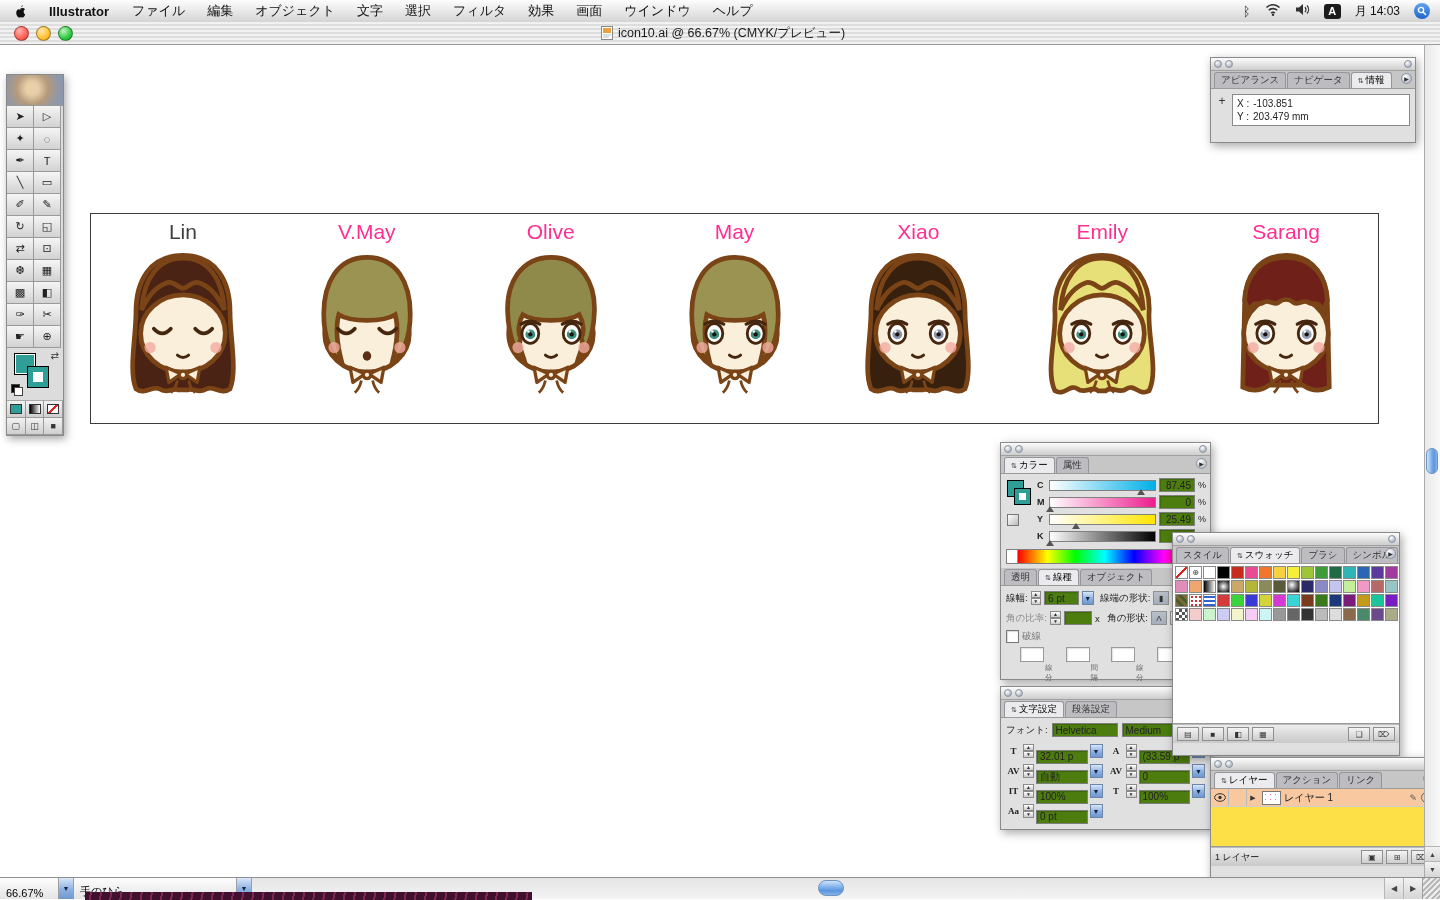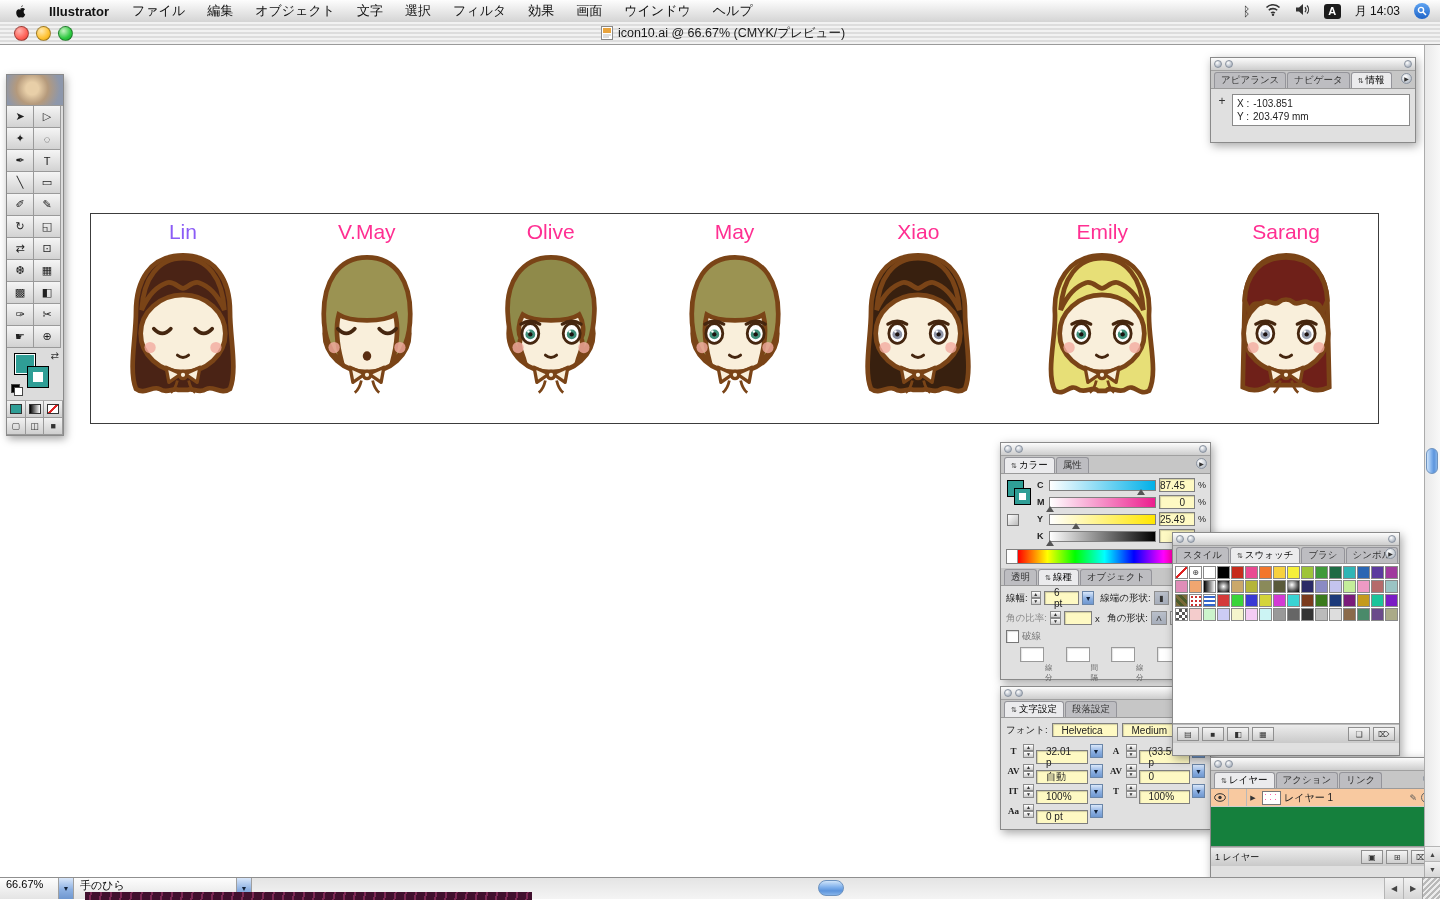--- a/index.html
+++ b/index.html
@@ -72,22 +72,22 @@
     background:radial-gradient(circle at 35% 30%,#fff,#bcc3cd 60%,#929aa8);border:1px solid #8a93a0;box-sizing:border-box;}
   .ptabs{display:flex;align-items:flex-end;background:#c6c6c6;padding:2px 3px 0 3px;gap:1px;
     border-bottom:1px solid #9a9a9a;height:15px;position:relative;}
   .tab{background:#bdbdc1;border:1px solid #94949a;border-bottom:none;border-radius:3px 3px 0 0;
     padding:1px 6px 1px 6px;white-space:nowrap;color:#333;display:flex;align-items:center;gap:2px;font-size:9.5px;}
   .tab.active{background:#ebebed;color:#000;}
   .tabarrow{font-size:7px;color:#444;}
   .pmenu{position:absolute;right:3px;top:2px;width:11px;height:11px;border-radius:50%;
     background:radial-gradient(circle at 35% 30%,#fff,#c4cad2 65%,#99a1ae);border:1px solid #8a93a0;
     font-size:6px;display:flex;align-items:center;justify-content:center;color:#333;box-sizing:border-box;}
-  .field{background:#fef9c3;border:1px solid #7f7f7f;box-shadow:inset 1px 1px 1px rgba(0,0,0,.18);
-    padding:0 9px;font-size:10px;display:inline-flex;align-items:center;height:14px;box-sizing:border-box;}
+  .field{background:#4d7c0f;border:1px solid #7f7f7f;box-shadow:inset 1px 1px 1px rgba(0,0,0,.18);
+    padding:0 3px;font-size:10px;display:inline-flex;align-items:center;height:14px;box-sizing:border-box;}
   .stepper{display:inline-flex;flex-direction:column;width:11px;}
   .stepper b{height:7px;border:1px solid #8b8b8b;background:linear-gradient(#fff,#c9c9c9);
     font-size:5px;line-height:5px;text-align:center;color:#333;font-weight:normal;box-sizing:border-box;}
   .dropbtn{width:13px;height:14px;background:linear-gradient(#d9e7fa,#8cb0e2 55%,#6f97cf);
     border:1px solid #6b86a8;color:#13233a;font-size:7px;display:inline-flex;align-items:center;
     justify-content:center;box-sizing:border-box;}
   .minibtn{border:1px solid #8f8f8f;background:linear-gradient(#f4f4f4,#cecece);display:inline-flex;
     align-items:center;justify-content:center;font-size:8px;color:#333;box-sizing:border-box;}
   .minibtn.pressed{background:linear-gradient(#b9bfca,#a6adba);}
 
@@ -152,41 +152,41 @@
   .sw-pat-dots{background:radial-gradient(#c33 1.3px,#fff 1.4px);background-size:4px 4px;}
   .sw-pat-stripes{background:repeating-linear-gradient(0deg,#36c 0 2px,#fff 2px 4px);}
   .sw-pat-check{background:repeating-conic-gradient(#555 0 25%,#fff 0 50%);background-size:6px 6px;}
   .pfooter{height:18px;background:linear-gradient(#ececec,#c9c9c9);display:flex;align-items:center;
     gap:3px;padding:0 4px;border-top:1px solid #bbb;}
   .pfbtn{width:22px;height:14px;}
   .pfspacer{flex:1;}
 
   
   #layers-palette{left:1210px;top:757px;width:226px;height:121px;}
-  #layer-rows{background:#15803d;height:57px;border-bottom:1px solid #9a9a9a;}
+  #layer-rows{background:#fde047;height:57px;border-bottom:1px solid #9a9a9a;}
   .layerrow{display:flex;align-items:center;height:17px;border-bottom:1px solid #cfcfcf;background:#f8c9a0;}
   .lcell{width:17px;height:17px;border-right:1px solid #b9b9b9;display:flex;align-items:center;justify-content:center;}
   .ltri{width:12px;text-align:center;font-size:7px;color:#333;}
   .lthumb{width:17px;height:12px;border:1px solid #777;background:
     radial-gradient(#f6a 16%,transparent 17%) 0 0/5px 5px,#fff;margin:0 3px;}
   .lname{flex:1;font-size:10px;}
   .lpen{font-size:9px;color:#555;margin-right:4px;}
   .ltarget{width:9px;height:9px;border:1px solid #666;border-radius:50%;margin-right:5px;}
   .lfooter-count{font-size:9px;}
 
   
   #vscroll{position:absolute;right:0;top:44px;width:15px;height:833px;
     background:linear-gradient(90deg,#e9e9e9,#f8f8f8);border-left:1px solid #ababab;z-index:35;}
   .vpill{position:absolute;left:1px;width:12px;height:26px;border-radius:7px;
     background:linear-gradient(90deg,#cfe4fa,#7fb0ec 45%,#5c94dc 70%,#86b4ea);border:1px solid #6e93bf;box-sizing:border-box;}
   .varrow{position:absolute;left:0;width:15px;height:15px;font-size:7px;display:flex;align-items:center;
     justify-content:center;color:#444;background:linear-gradient(#f2f2f2,#d6d6d6);border-top:1px solid #b5b5b5;}
   #status-bar{position:absolute;left:0;top:877px;width:1440px;height:21px;
     background:linear-gradient(#ededed,#cdcdcd);border-top:1px solid #8f8f8f;display:flex;align-items:stretch;z-index:36;}
-  .statfield{display:flex;align-items:flex-start;padding:0 6px;font-size:11px;background:linear-gradient(#fdfdfd,#e4e4e4);
+  .statfield{display:flex;align-items:flex-end;padding:0 6px;font-size:11px;background:linear-gradient(#fdfdfd,#e4e4e4);
     border-right:1px solid #9f9f9f;}
   .statdrop{width:14px;display:flex;align-items:center;justify-content:center;
     background:linear-gradient(#d9e7fa,#8cb0e2 55%,#6f97cf);border-right:1px solid #9f9f9f;font-size:7px;color:#13233a;}
   #hscroll{flex:1;position:relative;background:linear-gradient(#e4e4e4,#f4f4f4);}
   .hpill{position:absolute;top:2px;height:16px;width:26px;border-radius:8px;
     background:linear-gradient(#cfe4fa,#7fb0ec 45%,#5c94dc 70%,#86b4ea);border:1px solid #6e93bf;box-sizing:border-box;}
   .sarrow{width:18px;display:flex;align-items:center;justify-content:center;font-size:8px;color:#444;
     background:linear-gradient(#f2f2f2,#d6d6d6);border-left:1px solid #b5b5b5;}
   #grip{width:17px;background:repeating-linear-gradient(135deg,#b9b9b9 0 2px,#ececec 2px 4px);border-left:1px solid #9f9f9f;}
   #desktop-sliver{position:absolute;left:85px;top:892px;width:447px;height:8px;z-index:60;
@@ -256,21 +256,21 @@
           <rect x="0.5" y="0.5" width="11" height="13" fill="#fff" stroke="#888"></rect>
           <rect x="2" y="2" width="8" height="5" fill="#e8a33c"></rect>
           <rect x="2" y="8.5" width="8" height="1" fill="#bbb"></rect>
           <rect x="2" y="10.5" width="6" height="1" fill="#bbb"></rect>
         </svg>
       <span>icon10.ai @ 66.67% (CMYK/プレビュー)</span>
     </span>
   </div>
 
   <div id="artboard">
-      <div class="char-col"><div class="char-name" style="color: #8b5cf6;">Lin</div><svg viewBox="0 0 140 168" width="136" height="158">
+      <div class="char-col"><div class="char-name" style="color: #404040;">Lin</div><svg viewBox="0 0 140 168" width="136" height="158">
           <path d="M70 10 C34 10 20 38 20 70 C20 98 12 132 20 152 C29 159 38 148 45 152 C53 158 60 150 65 153 L75 153 C80 150 87 158 95 152 C102 148 111 159 120 152 C128 132 120 98 120 70 C120 38 106 10 70 10 Z" fill="#4a2315" stroke="#7a4417" stroke-width="5"></path>
           <ellipse cx="70" cy="93" rx="45" ry="41" fill="#f9efdb" stroke="#7a4417" stroke-width="5"></ellipse>
           <path d="M70 13 C44 13 28 34 26 68 C34 50 44 42 53 39 C61 37 65 45 70 45 C75 45 79 37 87 39 C96 42 106 50 114 68 C112 34 96 13 70 13 Z" fill="#4a2315" stroke="#7a4417" stroke-width="5"></path>
           <path d="M39 88 Q48 98 57 88" fill="none" stroke="#45260f" stroke-width="4" stroke-linecap="round"></path>
           <path d="M83 88 Q92 98 101 88" fill="none" stroke="#45260f" stroke-width="4" stroke-linecap="round"></path>
           <circle cx="35" cy="108" r="6" fill="#f3aba0" opacity=".8"></circle>
           <circle cx="105" cy="108" r="6" fill="#f3aba0" opacity=".8"></circle>
           <path d="M64 116 Q70 121 76 116" fill="none" stroke="#45260f" stroke-width="3" stroke-linecap="round"></path>
           <g stroke="#7a4417" stroke-width="3.5" fill="#f9efdb" stroke-linejoin="round">
             <path d="M68 136 L52 129 L55 145 Z"></path>

